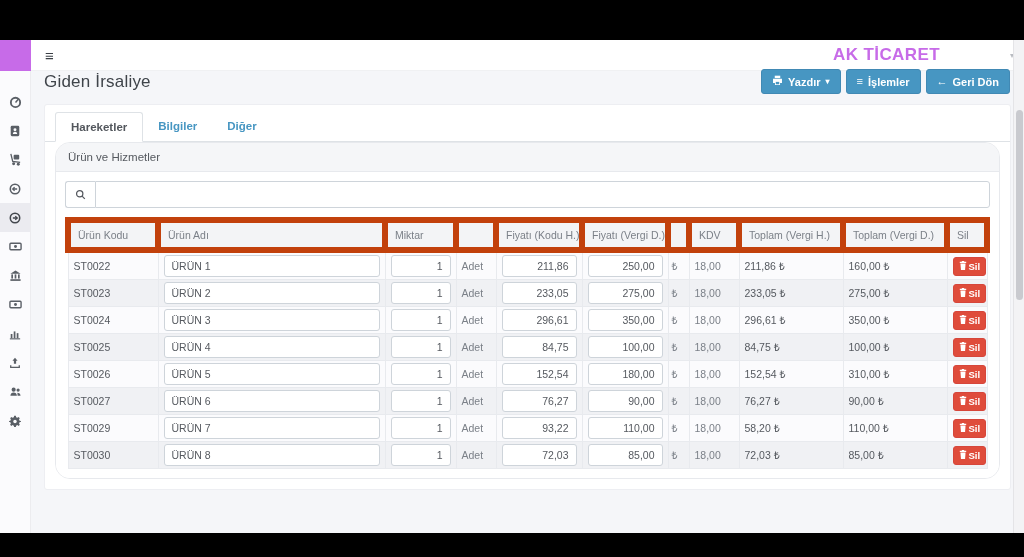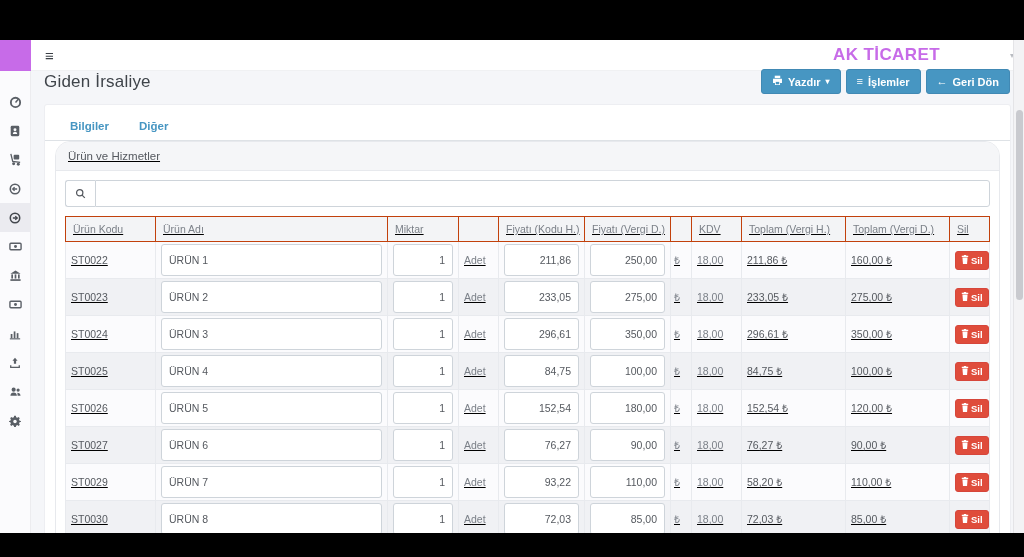--- a/index.html
+++ b/index.html
@@ -29,37 +29,37 @@
 
   .card { margin:0 13px; background:#fff; border:1px solid #edeef2; border-radius:3px; }
   .tabs { display:flex; padding:7px 10px 0 10px; border-bottom:1px solid #dee2e6; }
   .tab { font-size:11.5px; font-weight:600; padding:8px 15px; color:#4796c2; cursor:pointer; border-radius:3px 3px 0 0; }
   .tab.active { color:#53575d; background:#fff; border:1px solid #dee2e6; border-bottom:1px solid #fff; margin-bottom:-1px; cursor:default; }
 
   .select-wrap { margin:12px 10px; border:1px solid #eef0f3; border-radius:3px; padding:10px; }
   .select { border:1px solid #ced4da; border-radius:3px; height:27px; display:flex; align-items:center; justify-content:space-between; padding:0 10px; font-size:10.5px; color:#4b5056; cursor:pointer; background:#fff; }
   .select .caret { font-size:8px; color:#8a8f96; }
 
-  .panel { margin:0 10px 10px 10px; border:1px solid #e7e9ed; border-radius:15px; overflow:hidden;text-decoration:underline; }
+  .panel { margin:0 10px 10px 10px; border:1px solid #e7e9ed; border-radius:15px; overflow:hidden; }
   .panel-header { background:#f5f6f8; padding:8px 12px; font-size:11.5px; color:#55595f; border-bottom:1px solid #e7e9ed; }
   .panel-body { background:#fff; padding:9px; }
 
   .search-group { display:flex; height:27px; margin-bottom:9px; }
   .search-icon-box { width:30px; border:1px solid #ced4da; border-right:none; border-radius:3px 0 0 3px; display:flex; align-items:center; justify-content:center; background:#fff; }
   .search-input { flex:1; border:1px solid #ced4da; border-radius:0 3px 3px 0; outline:none; font-size:11px; padding:0 8px; color:#55595f; font-family:inherit; }
 
   table { width:100%; border-collapse:collapse; table-layout:fixed; }
-  th { background:#f3f4f6; font-weight:400; font-size:10.5px; color:#7b8088; text-align:left; padding:6px 7px; border:1px solid #c2410c; white-space:nowrap; overflow:hidden; }
+  th { background:#f3f4f6; font-weight:400; font-size:10.5px; color:#7b8088; text-align:left; padding:6px 7px; border:6px solid #c2410c; white-space:nowrap; overflow:hidden; }
   td { font-size:10.5px; color:#55595f; padding:2px 5px; border:1px solid #e8eaee; height:26px; white-space:nowrap; overflow:hidden; }
   tr.odd td { background:#fbfbfd; }
   tr.even td { background:#f0f1f4; }
   .col-code { width:90px; } .col-name { width:auto; } .col-qty { width:71px; } .col-unit { width:40px; }
   .col-pe { width:86px; } .col-pi { width:86px; } .col-cur { width:21px; } .col-kdv { width:50px; }
   .col-te { width:104px; } .col-ti { width:104px; } .col-sil { width:40px; }
-  .cell-input { width:100%; height:32px; border:1px solid #ced4da; border-radius:3px; font-size:10.5px; color:#55595f; padding:0 7px; outline:none; background:#fff; font-family:inherit; }
+  .cell-input { width:100%; height:22px; border:1px solid #ced4da; border-radius:3px; font-size:10.5px; color:#55595f; padding:0 7px; outline:none; background:#fff; font-family:inherit; }
   .num { text-align:right; }
   td.text-right { text-align:left; padding-right:9px; }
   td.unit-cell, td.kdv-cell { color:#7b8088; }
   td.cur-cell { color:#7b8088; padding:2px 3px; }
   .sil-btn { background:#df4c3b; border:1px solid #d6463b; color:#fff; border-radius:3px; font-size:9.5px; font-weight:600; padding:3px 5px; display:inline-flex; align-items:center; gap:2px; cursor:pointer; font-family:inherit; }
 
   .scrollbar { position:absolute; right:0; top:0; width:11px; height:100%; background:#f3f3f5; border-left:1px solid #e4e4e7; z-index:6; }
   .scroll-thumb { position:absolute; left:2px; top:70px; width:7px; height:190px; background:#c9cacf; border-radius:4px; cursor:pointer; }
 
   .letterbox-top { position:absolute; top:0; left:0; width:1024px; height:40px; background:#000; }
@@ -211,20 +211,21 @@
         </button>
         <button class="btn">
           <span class="glyph" style="font-weight:bold;">←</span>
           <span>Geri Dön</span>
         </button>
       </div>
     </div>
 
     <div class="card">
       <div class="tabs">
+        <div class="tab active">Hareketler</div>
         <div class="tab">Bilgiler</div>
         <div class="tab">Diğer</div>
       </div>
 
 
       <div class="panel">
         <div class="panel-header">Ürün ve Hizmetler</div>
         <div class="panel-body">
 
           <div class="search-group">
@@ -358,21 +359,21 @@
             <tr class="odd">
               <td>ST0026</td>
               <td><input class="cell-input" value="ÜRÜN 5" style=""></td>
               <td><input class="cell-input num" value="1" style=""></td>
               <td class="unit-cell">Adet</td>
               <td><input class="cell-input num" value="152,54" style=""></td>
               <td><input class="cell-input num" value="180,00" style=""></td>
               <td class="cur-cell">₺</td>
               <td class="kdv-cell">18,00</td>
               <td class="text-right">152,54 ₺</td>
-              <td class="text-right">120,00 ₺</td>
+              <td class="text-right">310,00 ₺</td>
               <td>
                 <button class="sil-btn">
                   <span><svg width="8" height="9" viewBox="0 0 12 14">
                           <path d="M4.5 0h3l.7 1.2H11v1.8H1V1.2h2.8z" fill="#fff"></path>
                           <path d="M2 4h8l-.8 10H2.8z" fill="#fff"></path>
                         </svg></span>
                   <span>Sil</span>
                 </button>
               </td>
             </tr>

